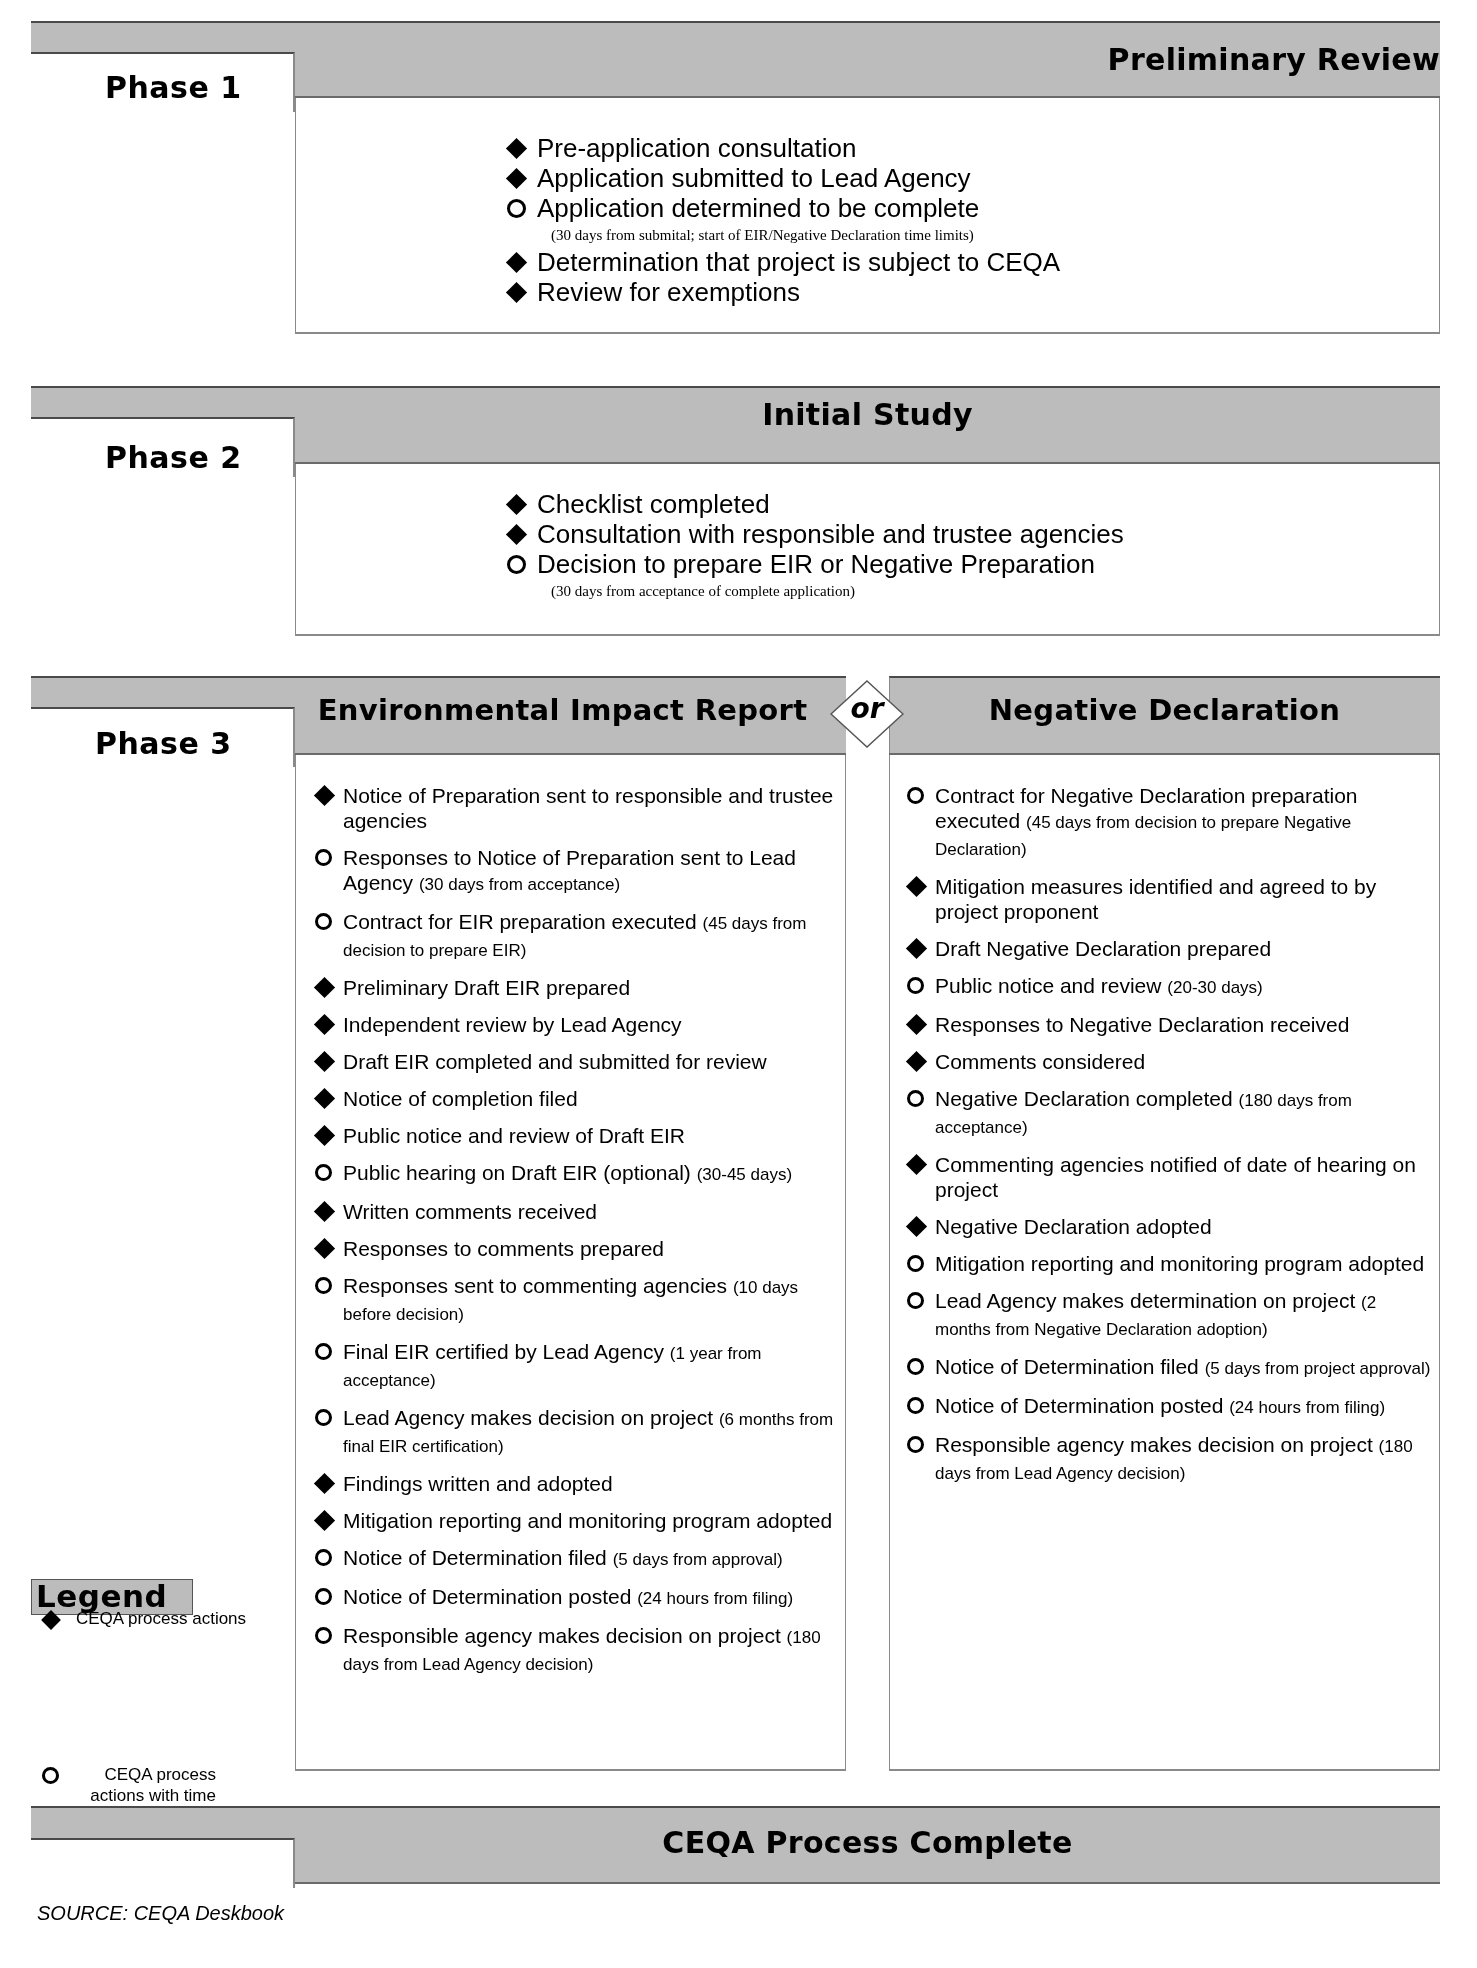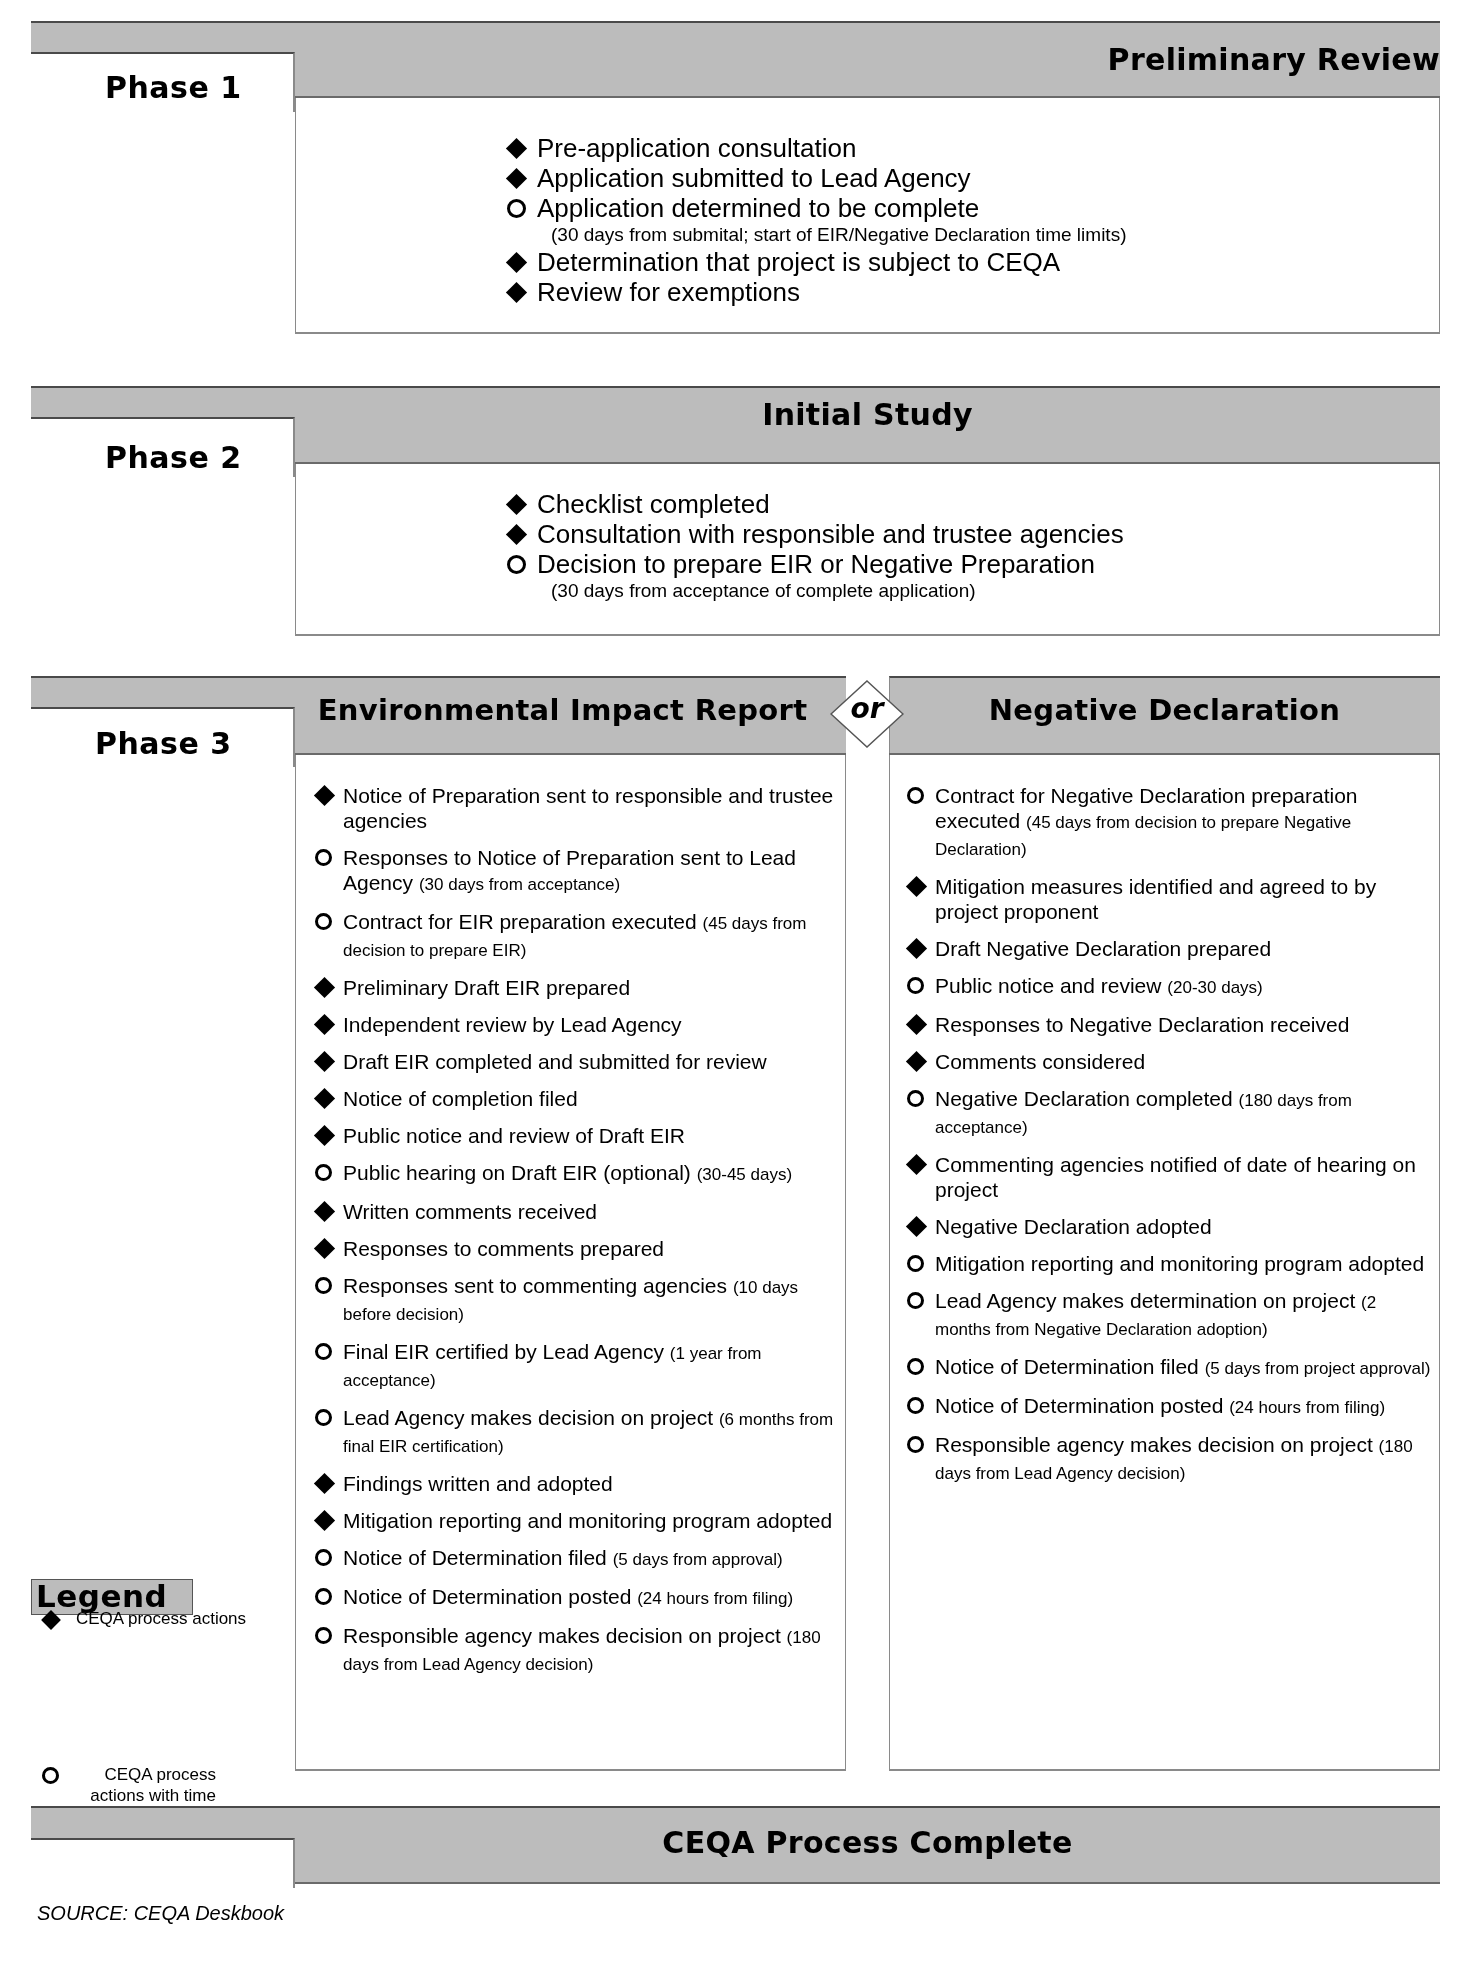--- a/index.html
+++ b/index.html
@@ -10,21 +10,21 @@
   .step-cover { position: absolute; background: #ffffff; border-top: 2px solid #4a4a4a; border-right: 2px solid #8a8a8a; }
   .header-bottom { position: absolute; border-bottom: 2px solid #6a6a6a; }
 
   .phase-label { position: absolute; font-family: "DejaVu Sans", sans-serif; font-weight: bold; font-size: 30px; letter-spacing: 0.5px; }
   .header-title { position: absolute; font-family: "DejaVu Sans", sans-serif; font-weight: bold; font-size: 30px; text-align: center; letter-spacing: 0.3px; }
 
   .body-panel { position: absolute; background: #fff; border-left: 1.5px solid #8a8a8a; border-right: 1.5px solid #8a8a8a; border-bottom: 2.5px solid #8a8a8a; }
 
   .top-list { position: absolute; font-size: 26px; line-height: 30px; }
   .top-list .item { position: relative; padding-left: 32px; white-space: nowrap; }
-  .top-list .sub { font-size: 19px; line-height: 24px; padding-left: 46px; white-space: nowrap; }
+  .top-list .sub { font-size: 15px; line-height: 24px; padding-left: 46px; white-space: nowrap; font-family: Liberation Serif, serif; }
 
   .col-list { position: absolute; font-size: 21px; line-height: 25px; }
   .col-list .item { position: relative; padding-left: 30px; margin-bottom: 12px; }
   .col-list .note { font-size: 17px; }
 
   .mk { position: absolute; left: 0; display: inline-block; }
   .mk.diamond { width: 15px; height: 15px; background: #000; transform: rotate(45deg); }
   .mk.circle { width: 17px; height: 17px; border: 3px solid #000; border-radius: 50%; }
   .top-list .mk.diamond { left: 4px; top: 8px; }
   .top-list .mk.circle { left: 2px; top: 6px; width: 19px; height: 19px; }

